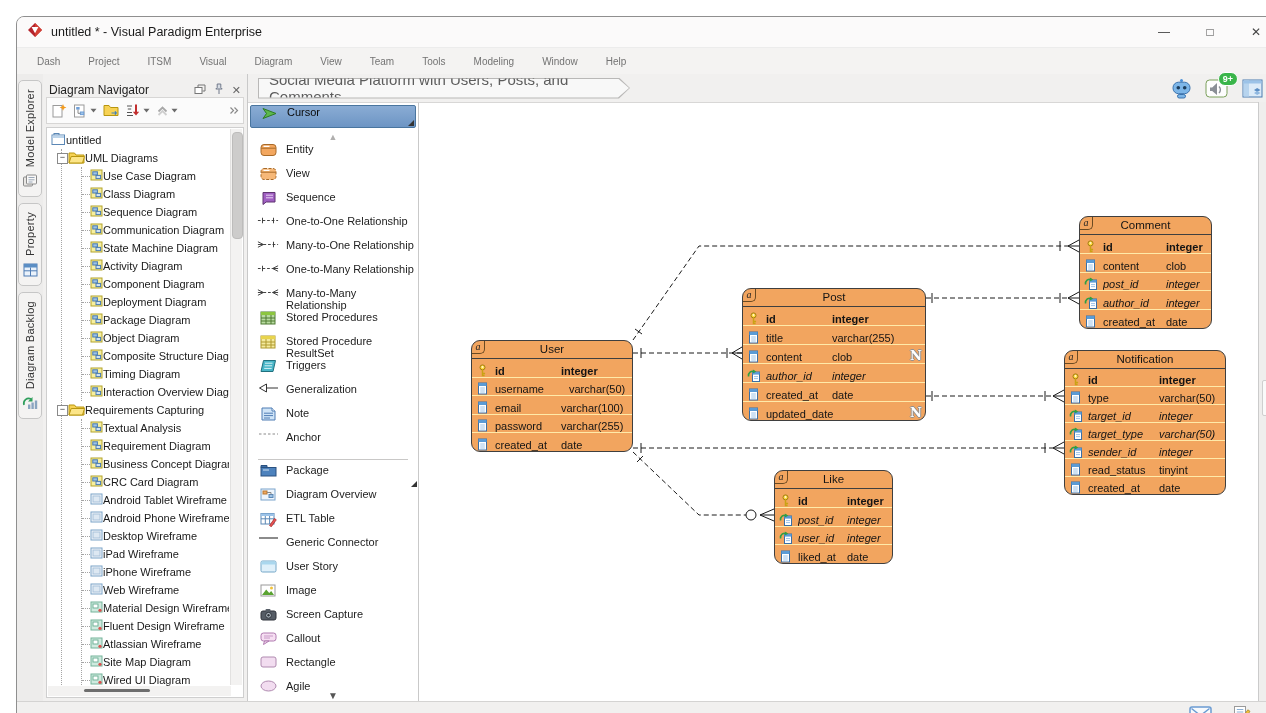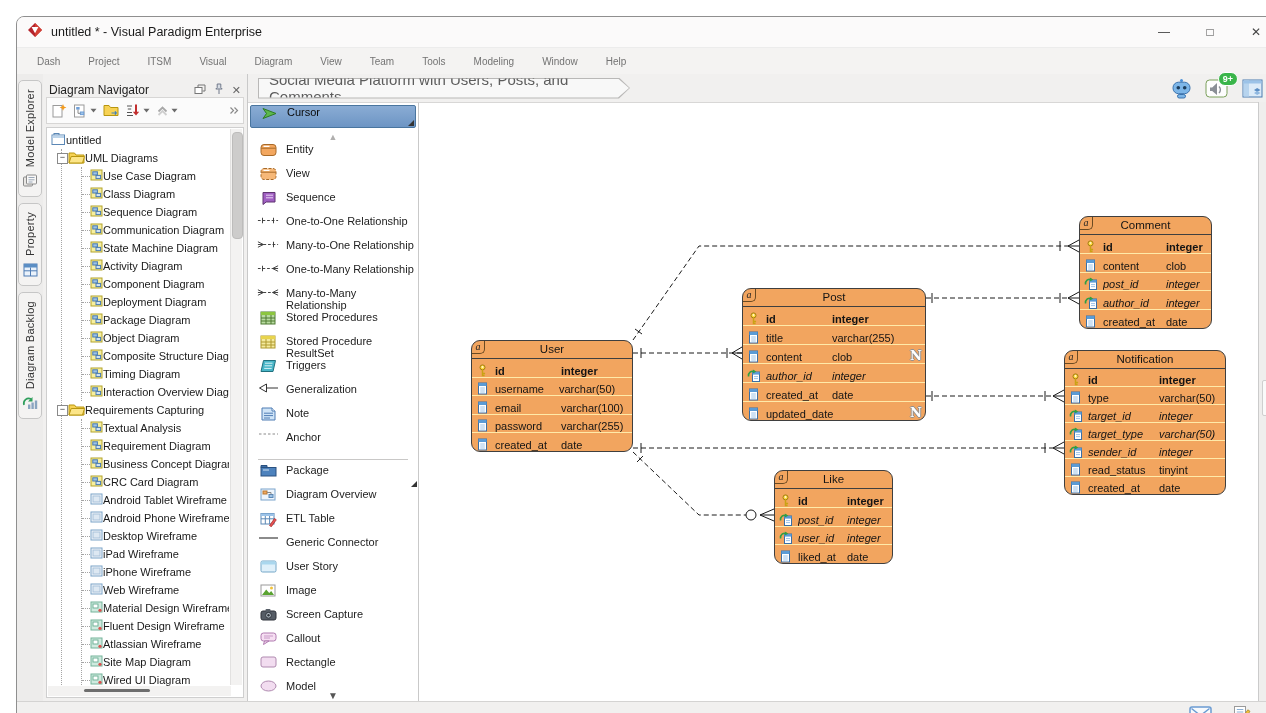--- a/index.html
+++ b/index.html
@@ -765,21 +765,21 @@
               </span>
       <span>Rectangle</span>
 
     </div>
             <div class="pal-item">
       <span class="picon">
                 <svg width="17" height="12" viewBox="0 0 17 12">
                   <ellipse cx="8.5" cy="6" rx="7.5" ry="5" fill="#f2ddf0" stroke="#b08ab0"></ellipse>
                 </svg>
               </span>
-      <span>Model</span>
+      <span>Agile</span>
 
     </div>
             <div class="pal-down">▼</div>
           </div>
         <div class="canvas" id="canvas">
             <svg class="rel" width="845" height="599">
               <g>
                 <polyline points="214,250 323,250" fill="none" stroke="#1a1a1a" stroke-width="1" stroke-dasharray="5,3"></polyline>
                 <line x1="222" y1="245" x2="222" y2="255" stroke="#1a1a1a" stroke-width="1"></line>
                 <line x1="308" y1="245" x2="308" y2="255" stroke="#1a1a1a" stroke-width="1"></line>
@@ -845,21 +845,21 @@
 
       </div>
                 <div class="erow">
         <span class="ricon">
                     <svg width="13" height="13" viewBox="0 0 13 13">
                       <rect x="2.5" y="1" width="8" height="11" fill="#fff" stroke="#3a6ea5"></rect>
                       <rect x="2.5" y="1" width="8" height="3" fill="#5b9bd5"></rect>
                       <path d="M4.2 6h4.6M4.2 8h4.6M4.2 10h4.6" stroke="#9cc3e8"></path>
                     </svg>
                   </span>
-        <span class="cname" style="width:64px">username</span>
+        <span class="cname" style="width:74px">username</span>
         <span class="ctype">varchar(50)</span>
 
       </div>
                 <div class="erow">
         <span class="ricon">
                     <svg width="13" height="13" viewBox="0 0 13 13">
                       <rect x="2.5" y="1" width="8" height="11" fill="#fff" stroke="#3a6ea5"></rect>
                       <rect x="2.5" y="1" width="8" height="3" fill="#5b9bd5"></rect>
                       <path d="M4.2 6h4.6M4.2 8h4.6M4.2 10h4.6" stroke="#9cc3e8"></path>
                     </svg>

